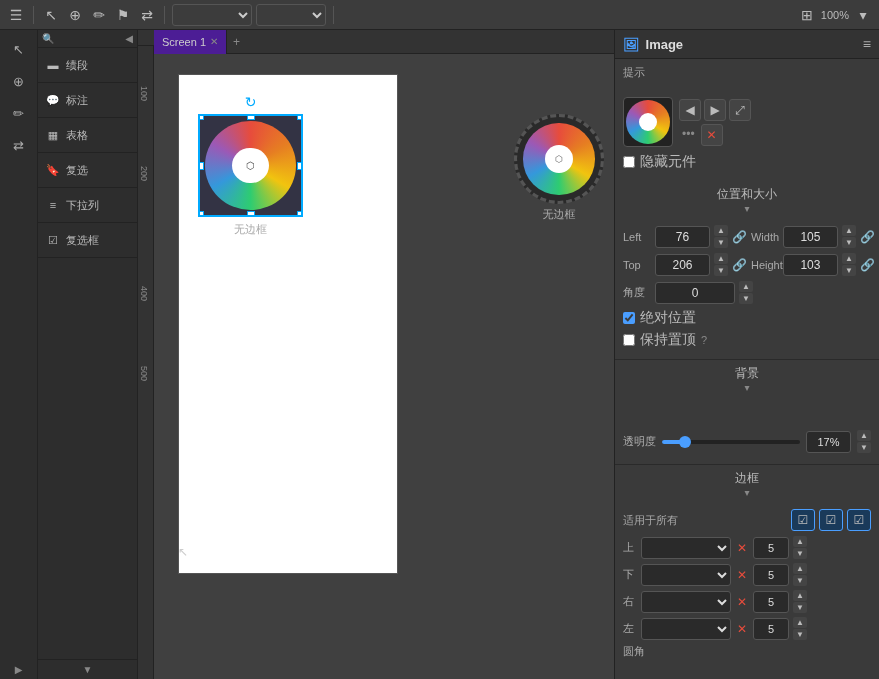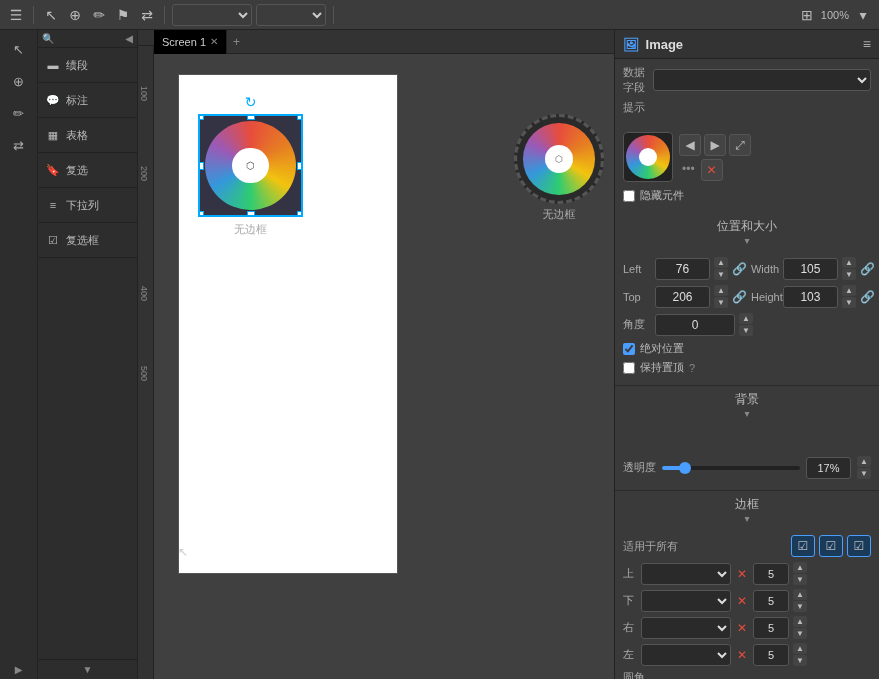--- a/index.html
+++ b/index.html
@@ -95,21 +95,21 @@
       align-items: center;
       border-bottom: 1px solid #222;
       z-index: 10;
     }
     .screen-tab {
       display: flex; align-items: center; height: 24px;
       padding: 0 8px; gap: 4px;
       background: #464646; border-right: 1px solid #222;
       color: #ccc; font-size: 11px; cursor: pointer;
     }
-    .screen-tab.active { background: #000000; }
+    .screen-tab.active { background: #4c1d95; }
     .screen-tab-close { color: #888; font-size: 10px; }
     .canvas-viewport {
       position: absolute;
       top: 24px; left: 0; right: 0; bottom: 0;
       overflow: hidden;
     }
     .canvas-bg {
       position: absolute;
       top: 20px; left: 40px;
       width: 220px; height: 500px;
@@ -221,21 +221,21 @@
       color: #bbb; font-size: 8px; cursor: pointer; display: flex;
       align-items: center; justify-content: center; border-radius: 2px;
     }
     .spin-group { display: flex; flex-direction: column; gap: 1px; }
     .link-icon { color: #888; font-size: 12px; cursor: pointer; }
 
     .checkbox-row {
       display: flex; align-items: center; gap: 5px; margin-bottom: 4px;
     }
     .checkbox-row input[type=checkbox] { accent-color: #4a9eff; width: 12px; height: 12px; }
-    .checkbox-label { color: #bbb; font-size: 11px; }
+    .checkbox-label { color: #bbb; font-size: 14px; }
     .help-icon { color: #888; font-size: 11px; }
 
     
     .image-preview-row {
       display: flex; align-items: center; gap: 6px; margin-bottom: 6px;
     }
     .image-preview-thumb {
       width: 50px; height: 50px;
       border: 1px solid #555; border-radius: 4px;
       background: #222;
@@ -474,24 +474,20 @@
       <div class="panel-header">
         <div class="panel-title">
           <span class="panel-title-icon">🖼</span>
           <span>Image</span>
         </div>
         <span class="panel-menu-icon">≡</span>
       </div>
 
       <div class="panel-section-content">
         <div class="field-row">
-          <div class="field-label">数据字段</div>
-          <select class="field-select"><option></option></select>
-        </div>
-        <div class="field-row">
           <div class="field-label">提示</div>
         </div>
       </div>
 
       <div class="panel-section-content">
         <div class="image-preview-row">
           <div class="image-preview-thumb">
             <div style="width:44px;height:44px;border-radius:50%;background:conic-gradient(from 0deg,#e74c3c,#e67e22,#f1c40f,#2ecc71,#3498db,#9b59b6,#e74c3c);display:flex;align-items:center;justify-content:center;">
               <div style="width:18px;height:18px;background:#fff;border-radius:50%;"></div>
             </div>

